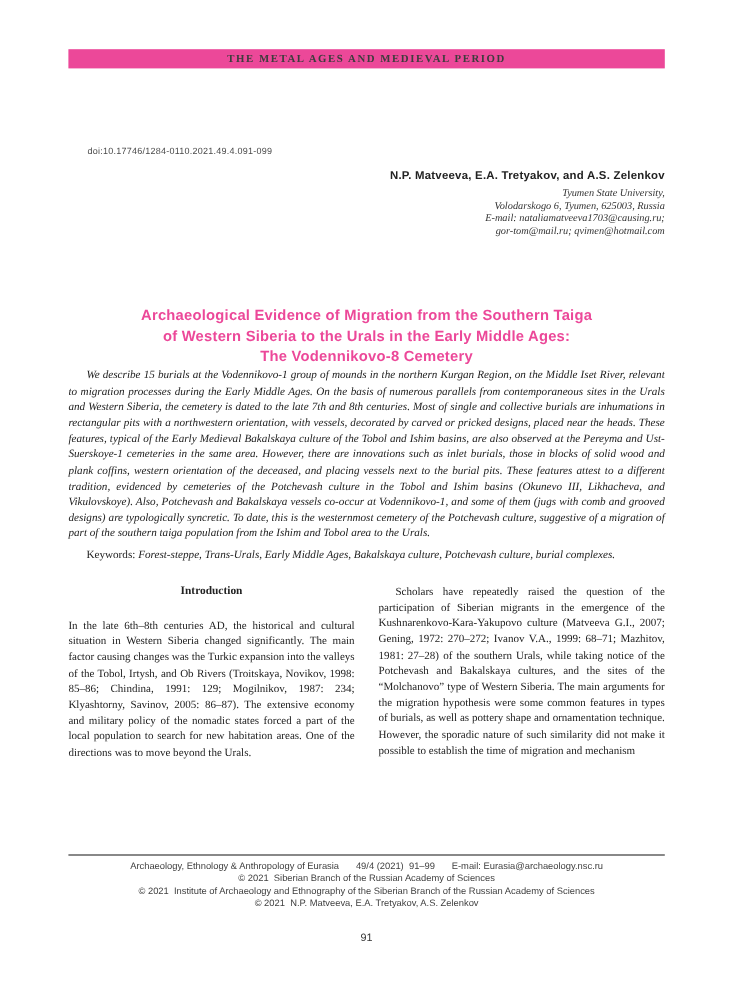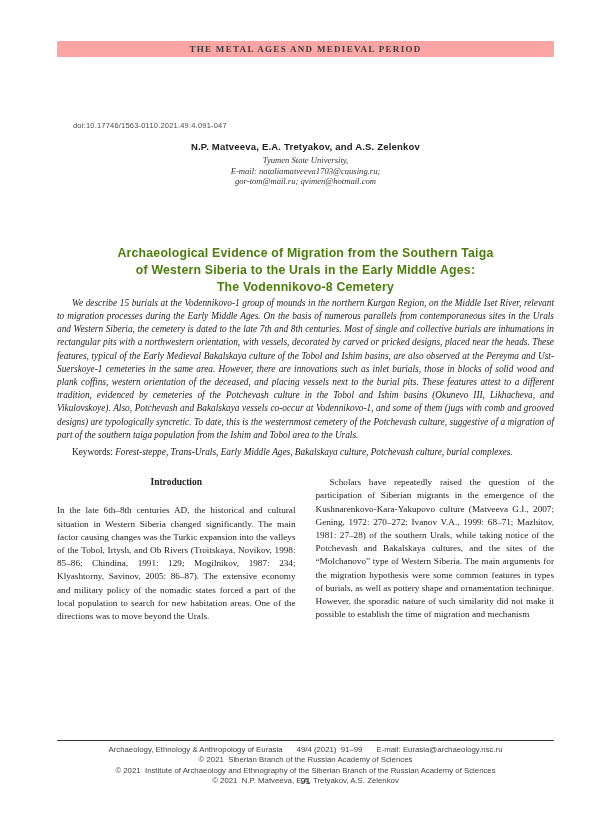--- a/index.html
+++ b/index.html
@@ -14,39 +14,39 @@
     position: relative;
     width: 611px;
     height: 820px;
     box-sizing: border-box;
     padding: 41px 57px 0 57px;
     color: #1f1f1f;
   }
   .section-bar {
     height: 16px;
     line-height: 16px;
-    background: #fca5a5;
+    background: #ec4899;
     text-align: center;
     font-family: "Liberation Serif", serif;
     font-size: 9px;
     letter-spacing: 1.3px;
     color: #3d3d3d;
     font-weight: 600;
   }
   .doi {
     margin-top: 64px;
     padding-left: 16px;
     font-family: "Liberation Sans", sans-serif;
     font-size: 7.5px;
     color: #4a4a4a;
     letter-spacing: 0.2px;
   }
   .authors-block {
     margin-top: 11px;
-    text-align: center;
+    text-align: right;
   }
   .authors {
     font-family: "Liberation Sans", sans-serif;
     font-size: 9.5px;
     font-weight: bold;
     color: #222;
     letter-spacing: 0.2px;
   }
   .affiliation {
     margin-top: 3px;
@@ -56,21 +56,21 @@
     line-height: 10.6px;
     color: #333;
   }
   .title {
     margin-top: 58px;
     text-align: center;
     font-family: "Liberation Sans", sans-serif;
     font-size: 12.3px;
     font-weight: bold;
     line-height: 17px;
-    color: #4d7c0f;
+    color: #ec4899;
     letter-spacing: 0.2px;
   }
   .abstract {
     margin-top: 1px;
     font-family: "Liberation Serif", serif;
     font-style: italic;
     font-size: 9.3px;
     line-height: 13.2px;
     text-align: justify;
     text-indent: 15px;
@@ -103,21 +103,21 @@
     text-align: center;
     font-weight: bold;
     font-size: 9.5px;
     margin-bottom: 15px;
   }
   .indent-first { text-indent: 14px; }
   .footer {
     position: absolute;
     left: 57px;
     right: 57px;
-    top: 740px;
+    top: 712px;
     border-top: 1px solid #3a3a3a;
     padding-top: 4px;
     text-align: center;
     font-family: "Liberation Sans", sans-serif;
     font-size: 7.8px;
     line-height: 10.4px;
     color: #3f3f3f;
   }
   .footer-line1 span { margin: 0 7px; }
   .page-number {
@@ -133,26 +133,27 @@
 </style>
 </head>
 <body>
 
 <div class="page">
 
   <div class="section-bar">
     <span>THE METAL AGES AND MEDIEVAL PERIOD</span>
   </div>
 
-  <div class="doi">doi:10.17746/1563-0110.2021.49.4.091-047</div>
+  <div class="doi">doi:10.17746/1284-0110.2021.49.4.091-099</div>
 
   <div class="authors-block">
     <div class="authors">N.P. Matveeva, E.A. Tretyakov, and A.S. Zelenkov</div>
     <div class="affiliation">
       <div>Tyumen State University,</div>
+      <div>Volodarskogo 6, Tyumen, 625003, Russia</div>
       <div>E-mail: nataliamatveeva1703@causing.ru;</div>
       <div>gor-tom@mail.ru; qvimen@hotmail.com</div>
     </div>
   </div>
 
   <div class="title">
     <div>Archaeological Evidence of Migration from the Southern Taiga</div>
     <div>of Western Siberia to the Urals in the Early Middle Ages:</div>
     <div>The Vodennikovo-8 Cemetery</div>
   </div>

